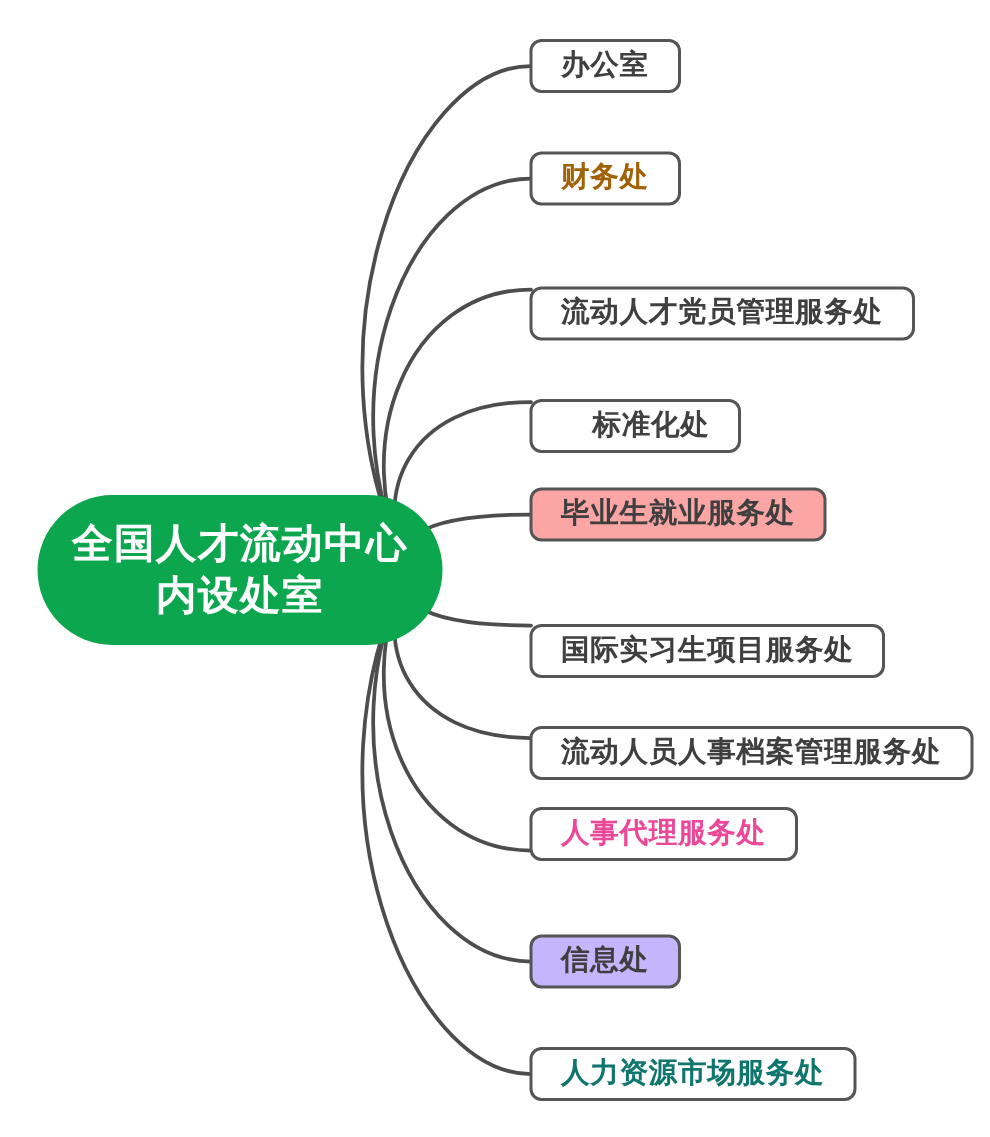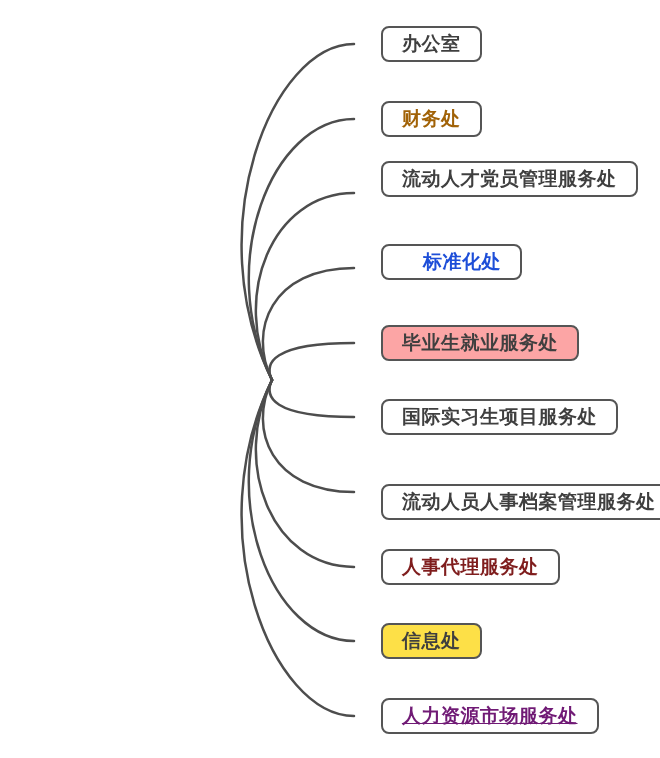--- a/index.html
+++ b/index.html
@@ -50,46 +50,49 @@
     padding: 0 19px;
     border: 2px solid #555555;
     border-radius: 8px;
     background: #ffffff;
     font-size: 19px;
     font-weight: 600;
     white-space: nowrap;
     letter-spacing: 0.5px;
     cursor: pointer;
     user-select: none;
-    margin-left: 28px;
   }
 </style>
 </head>
 <body>
 
 <div class="canvas" style="background: rgb(255, 255, 255);">
   <svg class="connector-svg" id="connectors" viewBox="0 0 660 758">
       <path d="M 272 380 C 198.07999999999998 228.79999999999998, 272 44, 354 44" fill="none" stroke="#4D4D4D" stroke-width="2.5" stroke-linecap="round"></path>
       <path d="M 272 380 C 214.57999999999998 262.55, 272 119, 354 119" fill="none" stroke="#4D4D4D" stroke-width="2.5" stroke-linecap="round"></path>
       <path d="M 272 380 C 230.86 295.85, 272 193, 354 193" fill="none" stroke="#4D4D4D" stroke-width="2.5" stroke-linecap="round"></path>
       <path d="M 272 380 C 247.36 329.6, 272 268, 354 268" fill="none" stroke="#4D4D4D" stroke-width="2.5" stroke-linecap="round"></path>
       <path d="M 272 380 C 263.86 363.35, 272 343, 354 343" fill="none" stroke="#4D4D4D" stroke-width="2.5" stroke-linecap="round"></path>
       <path d="M 272 380 C 263.86 396.65, 272 417, 354 417" fill="none" stroke="#4D4D4D" stroke-width="2.5" stroke-linecap="round"></path>
       <path d="M 272 380 C 247.36 430.4, 272 492, 354 492" fill="none" stroke="#4D4D4D" stroke-width="2.5" stroke-linecap="round"></path>
       <path d="M 272 380 C 230.86 464.15, 272 567, 354 567" fill="none" stroke="#4D4D4D" stroke-width="2.5" stroke-linecap="round"></path>
       <path d="M 272 380 C 214.57999999999998 497.45, 272 641, 354 641" fill="none" stroke="#4D4D4D" stroke-width="2.5" stroke-linecap="round"></path>
       <path d="M 272 380 C 198.07999999999998 531.2, 272 716, 354 716" fill="none" stroke="#4D4D4D" stroke-width="2.5" stroke-linecap="round"></path>
     </svg>
 
+  <div class="central-node" id="central-node" style="background: rgb(12, 166, 79); color: rgb(255, 255, 255);">
+    <div>全国人才流动中心</div>
+    <div>内设处室</div>
+  </div>
 
   <div id="branches">
       <div class="branch-node" style="top: 26px; border-color: rgb(85, 85, 85); color: rgb(63, 63, 63); background: rgb(255, 255, 255);">办公室</div>
       <div class="branch-node" style="top: 101px; border-color: rgb(85, 85, 85); color: #a16207; background: rgb(255, 255, 255);">财务处</div>
-      <div class="branch-node" style="top: 161px; border-color: rgb(85, 85, 85); color: rgb(63, 63, 63); background: rgb(255, 255, 255);">流动人才党员管理服务处</div>
-      <div class="branch-node" style="top: 244px; border-color: rgb(85, 85, 85); color: #1d4ed8; background: rgb(255, 255, 255); padding-left: 40px;">标准化处</div>
+      <div class="branch-node" style="top: 191px; border-color: rgb(85, 85, 85); color: rgb(63, 63, 63); background: rgb(255, 255, 255);">流动人才党员管理服务处</div>
+      <div class="branch-node" style="top: 266px; border-color: rgb(85, 85, 85); color: #404040; background: rgb(255, 255, 255); padding-left: 40px;">标准化处</div>
       <div class="branch-node" style="top: 325px; border-color: rgb(85, 85, 85); color: rgb(63, 63, 63); background: #fca5a5;">毕业生就业服务处</div>
-      <div class="branch-node" style="top: 399px; border-color: rgb(85, 85, 85); color: rgb(63, 63, 63); background: rgb(255, 255, 255);">国际实习生项目服务处</div>
+      <div class="branch-node" style="top: 416px; border-color: rgb(85, 85, 85); color: rgb(63, 63, 63); background: rgb(255, 255, 255);">国际实习生项目服务处</div>
       <div class="branch-node" style="top: 484px; border-color: rgb(85, 85, 85); color: rgb(63, 63, 63); background: rgb(255, 255, 255);">流动人员人事档案管理服务处</div>
-      <div class="branch-node" style="top: 549px; border-color: rgb(85, 85, 85); color: #7f1d1d; background: rgb(255, 255, 255);">人事代理服务处</div>
-      <div class="branch-node" style="top: 623px; border-color: rgb(85, 85, 85); color: rgb(63, 63, 63); background: #fde047;">信息处</div>
-      <div class="branch-node" style="top: 698px; border-color: rgb(85, 85, 85); color: #701a75; background: rgb(255, 255, 255); text-decoration: underline;">人力资源市场服务处</div>
+      <div class="branch-node" style="top: 538px; border-color: rgb(85, 85, 85); color: #ec4899; background: rgb(255, 255, 255);">人事代理服务处</div>
+      <div class="branch-node" style="top: 623px; border-color: rgb(85, 85, 85); color: rgb(63, 63, 63); background: #c4b5fd;">信息处</div>
+      <div class="branch-node" style="top: 698px; border-color: rgb(85, 85, 85); color: #0f766e; background: rgb(255, 255, 255);">人力资源市场服务处</div>
     </div>
 </div>
 
 </body></html>

